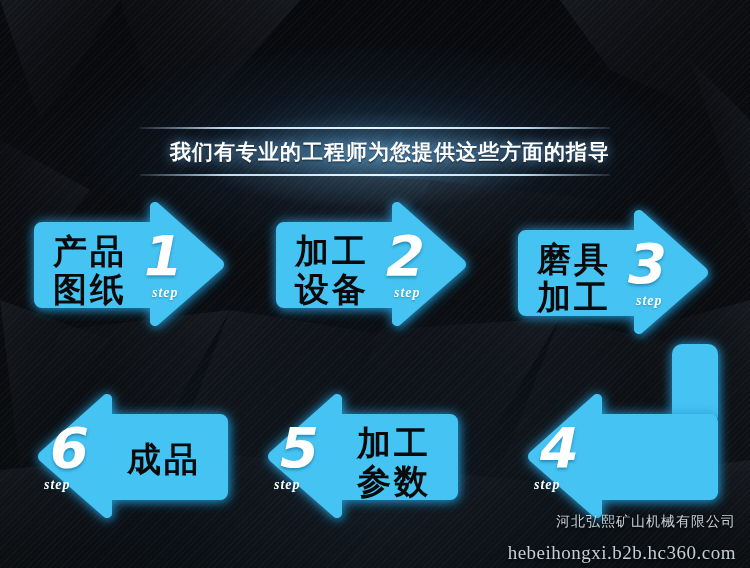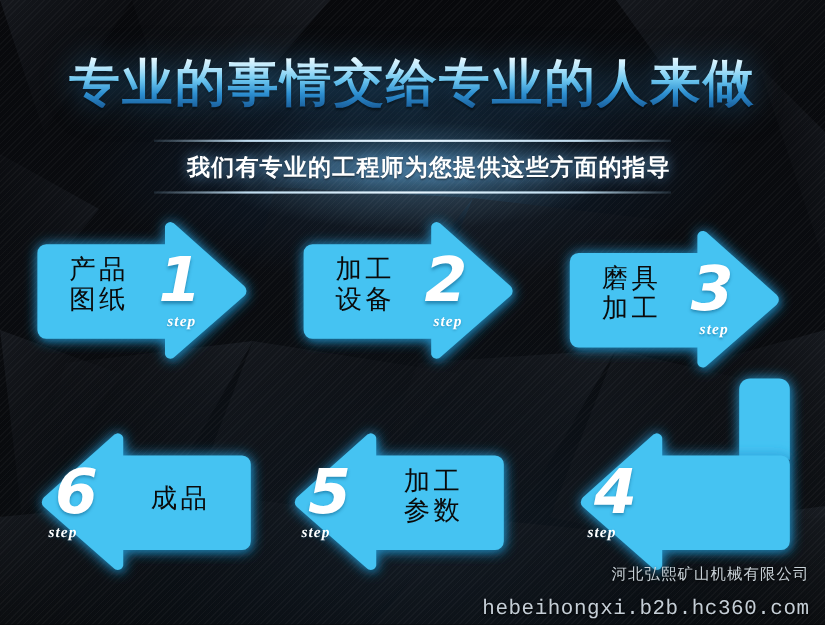--- a/index.html
+++ b/index.html
@@ -48,33 +48,33 @@
     position:absolute;color:#ffffff;font-weight:bold;font-style:italic;
     font-family:"DejaVu Sans","Liberation Sans",sans-serif;
     font-size:56px;line-height:1;text-shadow:0 2px 3px rgba(0,70,110,0.45);
   }
   .stepword{
     position:absolute;color:#ffffff;font-weight:bold;font-style:italic;
     font-family:Liberation Serif, serif;
     font-size:14px;letter-spacing:1px;line-height:1;text-shadow:0 1px 2px rgba(0,70,110,0.4);
   }
   .cn{
-    position:absolute;color:#0a0a0a;font-weight:normal;line-height:1.12;
+    position:absolute;color:#0a0a0a;font-weight:bold;line-height:1.12;
     font-family:"DejaVu Sans","Liberation Sans",sans-serif;
-    font-size:24px;letter-spacing:3px;text-align:center;white-space:pre-line;
+    font-size:34px;letter-spacing:3px;text-align:center;white-space:pre-line;
   }
   
   .company{
     position:absolute;right:14px;top:513px;color:#c9d2d8;font-size:14px;letter-spacing:1px;
     font-family:"DejaVu Sans","Liberation Sans",sans-serif;
     text-shadow:0 1px 3px rgba(0,0,0,0.95);
   }
   .siteurl{
     position:absolute;right:14px;top:542px;color:#c5ced6;font-size:19px;letter-spacing:0.5px;
-    font-family:Liberation Mono, monospace;
+    font-family:Liberation Serif, serif;
     text-shadow:0 1px 3px rgba(0,0,0,0.95);
   }
 </style>
 </head>
 <body>
 
 <div id="stage">
 
   <svg class="facets" width="750" height="568" viewBox="0 0 750 568">
     <defs>
@@ -102,21 +102,20 @@
       <polygon points="0,470 200,450 120,568 0,568" fill="url(#fa)"></polygon>
       <polygon points="200,450 420,480 330,568 140,568" fill="url(#fb)"></polygon>
       <polygon points="420,470 620,490 540,568 340,568" fill="url(#fa)"></polygon>
       <polygon points="600,480 750,460 750,568 560,568" fill="url(#fb)"></polygon>
       <polygon points="250,170 430,180 340,300 220,290" fill="url(#fb)"></polygon>
       <polygon points="430,180 600,200 520,300 380,300" fill="url(#fa)"></polygon>
     </g>
   </svg>
   <div class="tex-stripes"></div>
 
-  <div class="title">专业的事情交给专业的人来做</div>
   <div class="sub-wrap">
     <div class="rule"></div>
     <div class="subtitle">我们有专业的工程师为您提供这些方面的指导</div>
     <div class="rule"></div>
   </div>
 
   <div class="step" id="s1" style="left:26px;top:204px;width:200px;height:122px;">
     <svg width="200" height="122" viewBox="0 0 200 122">
       <defs>
         <filter id="g1" x="-30%" y="-30%" width="160%" height="160%">

